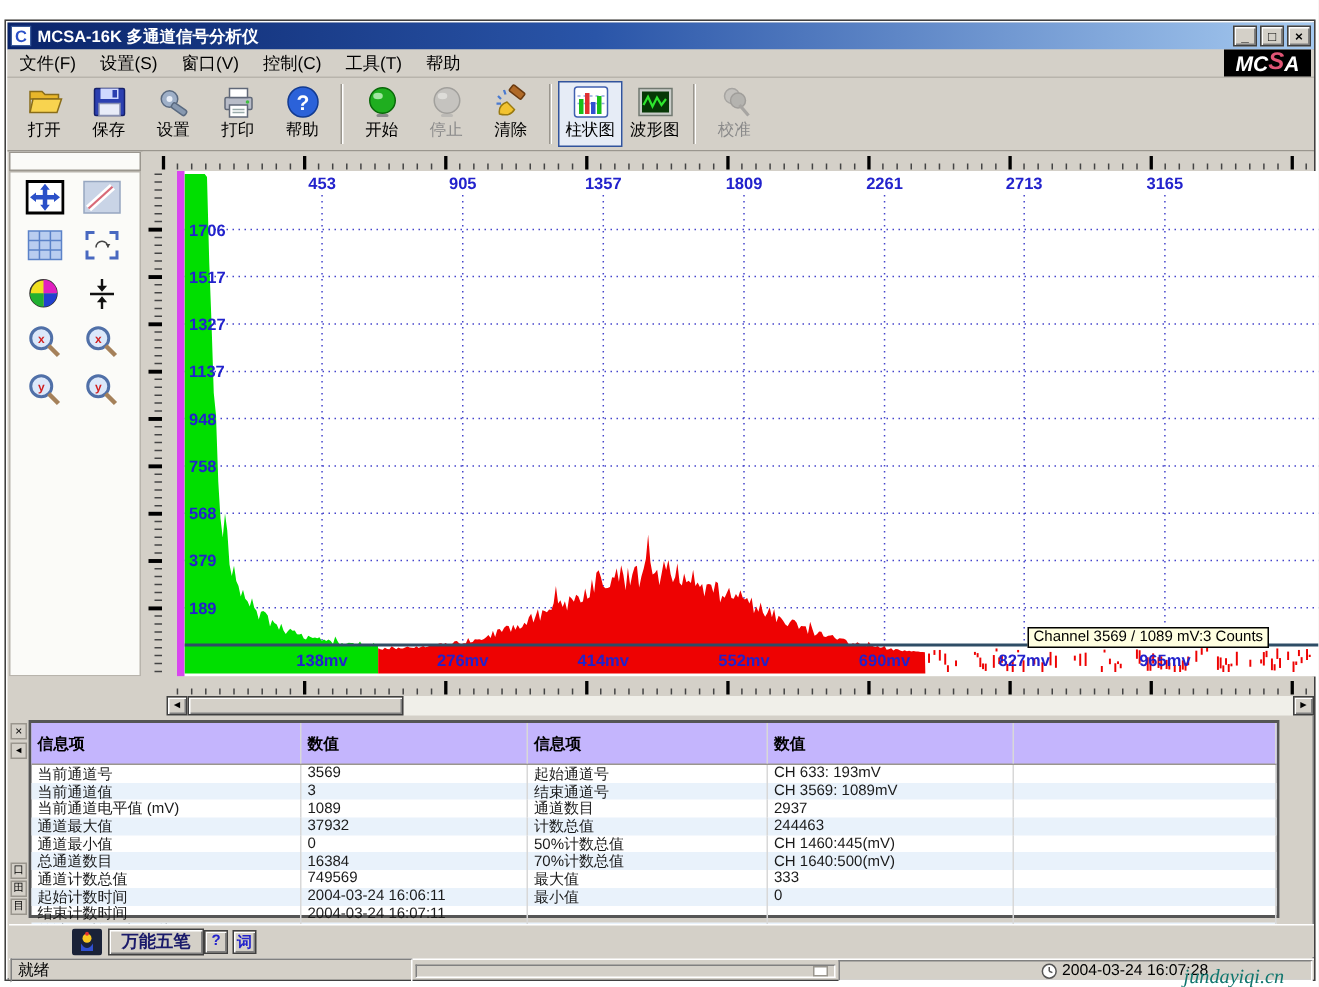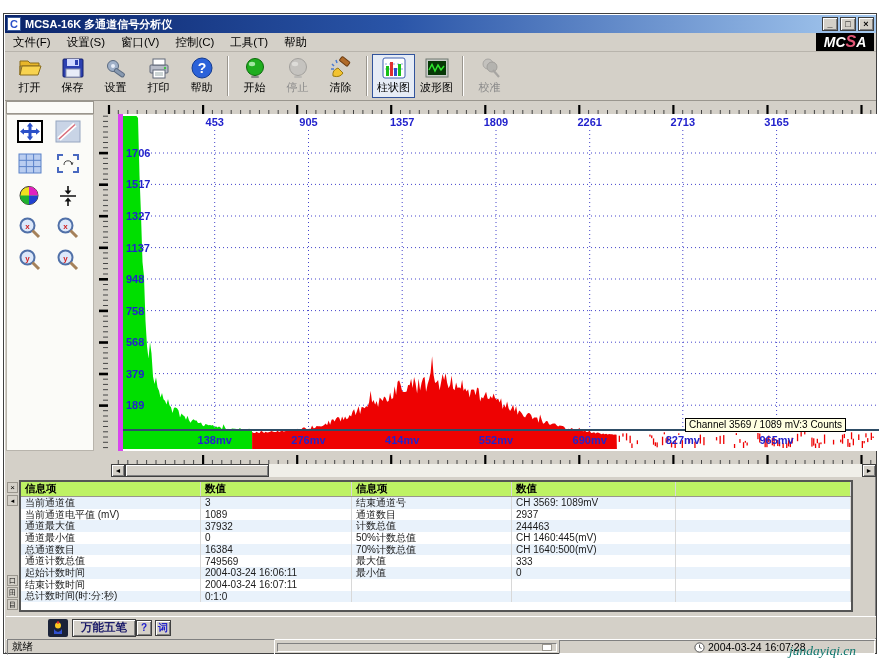--- a/index.html
+++ b/index.html
@@ -50,21 +50,21 @@
   .sbtn{position:absolute;top:0;width:14px;height:13px;background:#d4d0c8;border:1px solid #404040;
     box-shadow:inset 1px 1px 0 #fff, inset -1px -1px 0 #808080;font-size:7px;display:flex;align-items:center;justify-content:center;color:#000;}
   #sthumb{position:absolute;left:14px;top:0;width:144px;height:13px;background:#d4d0c8;border:1px solid #404040;
     box-shadow:inset 1px 1px 0 #fff, inset -1px -1px 0 #808080;}
   
   #panel-strip{left:2px;top:466px;width:13px;height:132px;background:#d4d0c8;}
   .strip-btn{position:absolute;left:1px;width:11px;height:11px;font-size:8px;display:flex;align-items:center;
     justify-content:center;color:#000;background:#d4d0c8;border:1px solid #9a968e;line-height:1;}
   #info-table{left:15px;top:466px;width:834px;height:132px;background:#fff;border:2px solid #555;}
   .trow{display:grid;grid-template-columns:180px 151px 160px 164px 1fr;height:11.7px;align-items:center;}
-  .trow.head{height:15px;background:#bef264;border-bottom:1px solid #9a968e;font-weight:bold;}
+  .trow.head{height:28px;background:#c4b5fd;border-bottom:1px solid #9a968e;font-weight:bold;}
   .trow.alt{background:#e9f2fb;}
   .tcell{font-size:10px;color:#1a1a1a;padding:0 4px;white-space:nowrap;overflow:hidden;border-right:1px solid #d8d8d8;height:100%;display:flex;align-items:center;}
   .trow.head .tcell{font-size:10.5px;color:#000;}
   
   #ime{left:2px;top:602px;width:870px;height:22px;background:#d4d0c8;border-top:1px solid #fff;display:flex;align-items:center;}
   #ime-name{height:18px;background:#d4d0c8;border:1px solid #404040;box-shadow:inset 1px 1px 0 #fff, inset -1px -1px 0 #808080;
     font-size:11.5px;color:#1a1a6a;font-weight:bold;display:flex;align-items:center;padding:0 8px;margin-left:4px;}
   #ime-field{flex:1;height:18px;margin:0 4px;border:1px solid #9a968e;border-bottom-color:#fff;border-right-color:#fff;
     background:#dedbd3;display:flex;align-items:center;}
   #ime-cand{font-family:"DejaVu Sans Mono",monospace;font-weight:bold;color:#00a04a;font-size:12.5px;letter-spacing:1px;margin-left:110px;}
@@ -655,20 +655,27 @@
     </div>
 
     <div id="info-table" class="abs">
         <div class="trow head">
           <div class="tcell">信息项</div>
           <div class="tcell">数值</div>
           <div class="tcell">信息项</div>
           <div class="tcell">数值</div>
           <div class="tcell"></div>
         </div>
+        <div class="trow">
+          <div class="tcell">当前通道号</div>
+          <div class="tcell">3569</div>
+          <div class="tcell">起始通道号</div>
+          <div class="tcell">CH 633: 193mV</div>
+          <div class="tcell"></div>
+        </div>
         <div class="trow alt">
           <div class="tcell">当前通道值</div>
           <div class="tcell">3</div>
           <div class="tcell">结束通道号</div>
           <div class="tcell">CH 3569: 1089mV</div>
           <div class="tcell"></div>
         </div>
         <div class="trow">
           <div class="tcell">当前通道电平值 (mV)</div>
           <div class="tcell">1089</div>

